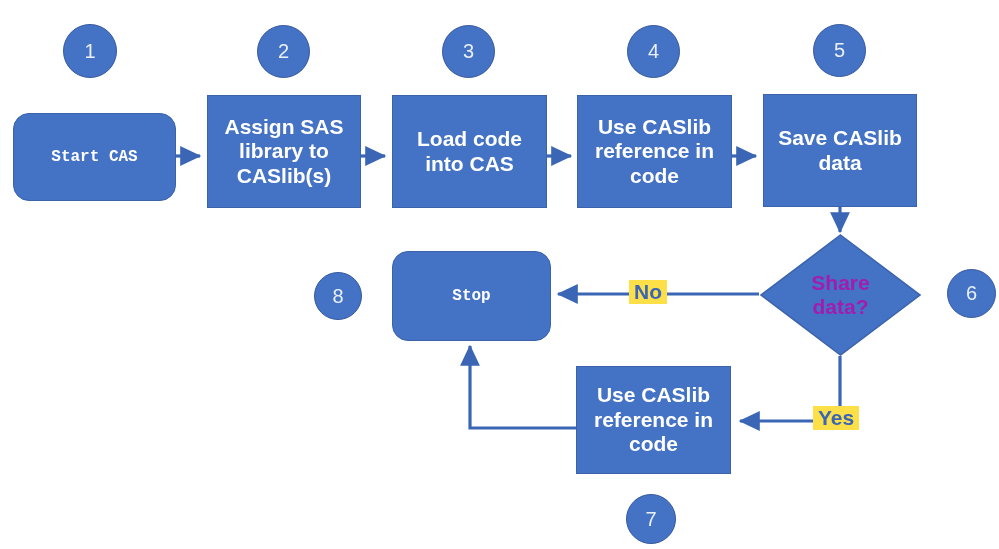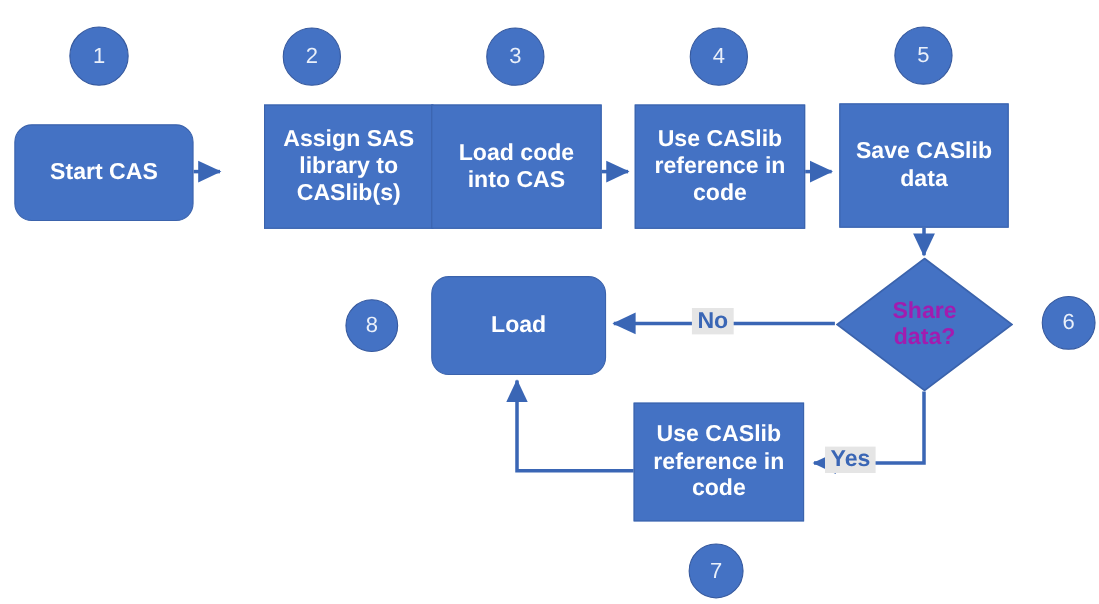--- a/index.html
+++ b/index.html
@@ -38,22 +38,23 @@
     font-weight: bold;
     line-height: 1.16;
     z-index: 3;
   }
   .node.rect {
     font-size: 21px;
     padding: 2px 6px;
   }
   .node.round {
     border-radius: 16px;
-    font-size: 21px;
+    font-size: 16px;
     padding: 2px 8px;
+    font-family: Liberation Mono, monospace;
   }
   .node .label {
     display: block;
     white-space: pre-line;
   }
   .badge {
     position: absolute;
     box-sizing: border-box;
     background: #4472C4;
     border: 1px solid #36599E;
@@ -64,21 +65,21 @@
     justify-content: center;
     font-size: 20px;
     font-weight: normal;
     z-index: 4;
   }
   .edge-label {
     position: absolute;
     color: #3A66B5;
     font-size: 21px;
     font-weight: bold;
-    background: #e5e5e5;
+    background: #fde047;
     padding: 0 5px;
     z-index: 5;
     white-space: nowrap;
   }
   .diamond-wrap {
     position: absolute;
     z-index: 3;
   }
   .diamond-shape {
     position: absolute;
@@ -127,21 +128,21 @@
     </g>
   </svg>
 
   <div class="node round" style="left:13px; top:113px; width:163px; height:88px;">
     <span class="label">Start CAS</span>
   </div>
   <div class="badge" style="left:63px; top:24px; width:54px; height:54px;">
     <span>1</span>
   </div>
 
-  <div class="node rect" style="left:207px; top:95px; width:154px; height:113px;margin-left:33px;">
+  <div class="node rect" style="left:207px; top:95px; width:154px; height:113px;">
     <span class="label">Assign SAS
 library to
 CASlib(s)</span>
   </div>
   <div class="badge" style="left:257px; top:25px; width:53px; height:53px;">
     <span>2</span>
   </div>
 
   <div class="node rect" style="left:392px; top:95px; width:155px; height:113px;">
     <span class="label">Load code
@@ -182,22 +183,22 @@
   <div class="node rect" style="left:576px; top:366px; width:155px; height:108px;">
     <span class="label">Use CASlib
 reference in
 code</span>
   </div>
   <div class="badge" style="left:626px; top:494px; width:50px; height:50px;">
     <span>7</span>
   </div>
 
   <div class="node round" style="left:392px; top:251px; width:159px; height:90px;">
-    <span class="label">Load</span>
+    <span class="label">Stop</span>
   </div>
   <div class="badge" style="left:314px; top:272px; width:48px; height:48px;">
     <span>8</span>
   </div>
 
   <div class="edge-label" style="left:629px; top:280px;">No</div>
-  <div class="edge-label" style="left:750px; top:406px;">Yes</div>
+  <div class="edge-label" style="left:813px; top:406px;">Yes</div>
 
 </div>
 
 </body></html>

